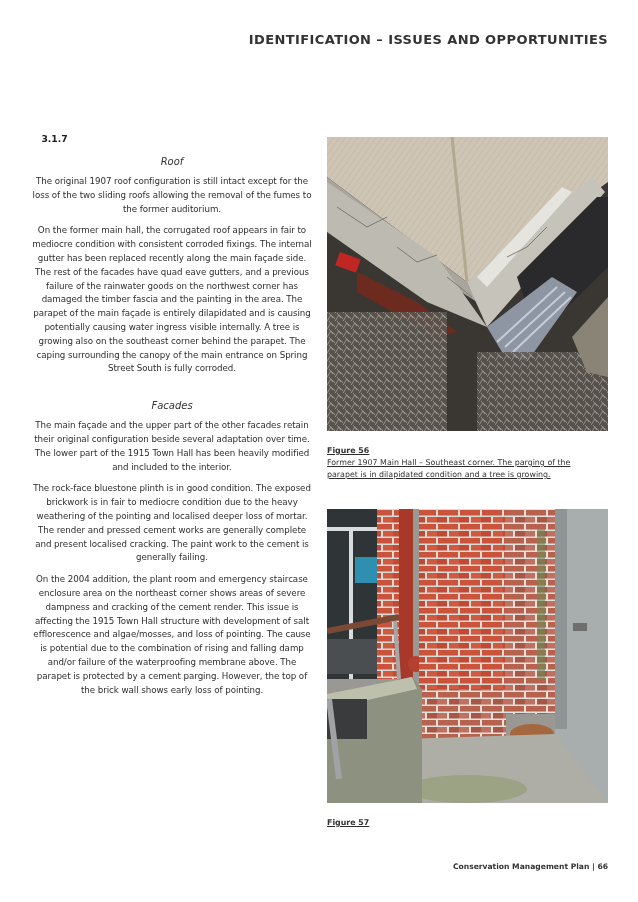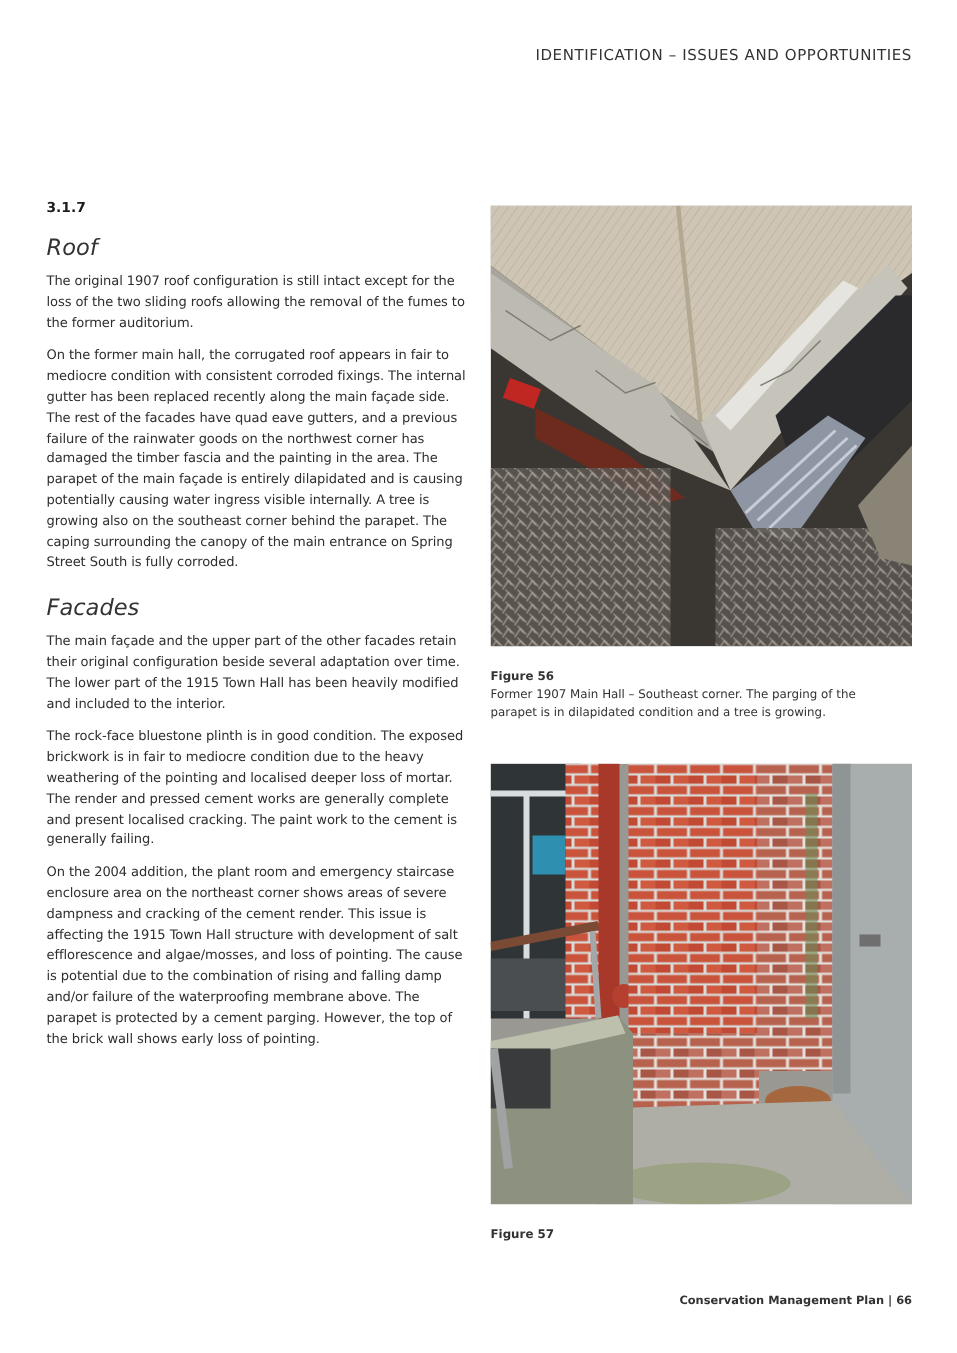--- a/index.html
+++ b/index.html
@@ -1,26 +1,26 @@
 <!DOCTYPE html>
 <html><head>
 <meta charset="utf-8">
 <style>
   html, body { margin: 0; padding: 0; background: #ffffff; }
   body { width: 638px; height: 902px; position: relative; overflow: hidden;
          font-family: "DejaVu Sans", sans-serif; color: #2b2b2b; }
-  .running-header { position: absolute; top: 32px; right: 30px; font-size: 10px;
-         letter-spacing: 0.4px; color: #333; }
-  .left-col { position: absolute; left: 31px; top: 133px; width: 282px; }
+  .running-header { position: absolute; top: 32px; right: 30px; font-size: 13px;
+         letter-spacing: 0.4px; color: #333; font-weight: bold; }
+  .left-col { position: absolute; left: 31px; top: 133px; width: 282px; text-align: center; }
   .section-head { font-size: 9.2px; font-weight: bold; color: #1d1d1d; display: flex; margin: 0 0 12px 0; }
   .section-head .num { width: 47px; }
-  .subhead { font-style: italic; font-size: 15px; color: #333; margin: 0 0 8px 0; }
+  .subhead { font-style: italic; font-size: 10px; color: #333; margin: 0 0 8px 0; }
   p.body { font-size: 8.7px; line-height: 13.8px; margin: 0 0 8px 0; color: #2e2e2e; letter-spacing: -0.05px; }
-  .subhead.gap { margin-top: 13px; }
-  .figure { position: absolute; left: 327px; width: 275px; }
+  .subhead.gap { margin-top: 24px; }
+  .figure { position: absolute; left: 327px; width: 275px; text-decoration: underline; }
   .photo { width: 281px; height: 294px; position: relative; overflow: hidden; }
   .caption { font-size: 7.9px; line-height: 12px; color: #333; margin-top: 14px; }
   .caption .label { font-weight: bold; display: block; }
   .footer { position: absolute; right: 30px; top: 862px; font-size: 7.6px; font-weight: bold; color: #333; text-align: right; }
 </style>
 </head>
 <body>
 
 <div class="running-header">IDENTIFICATION – ISSUES AND OPPORTUNITIES</div>
 

